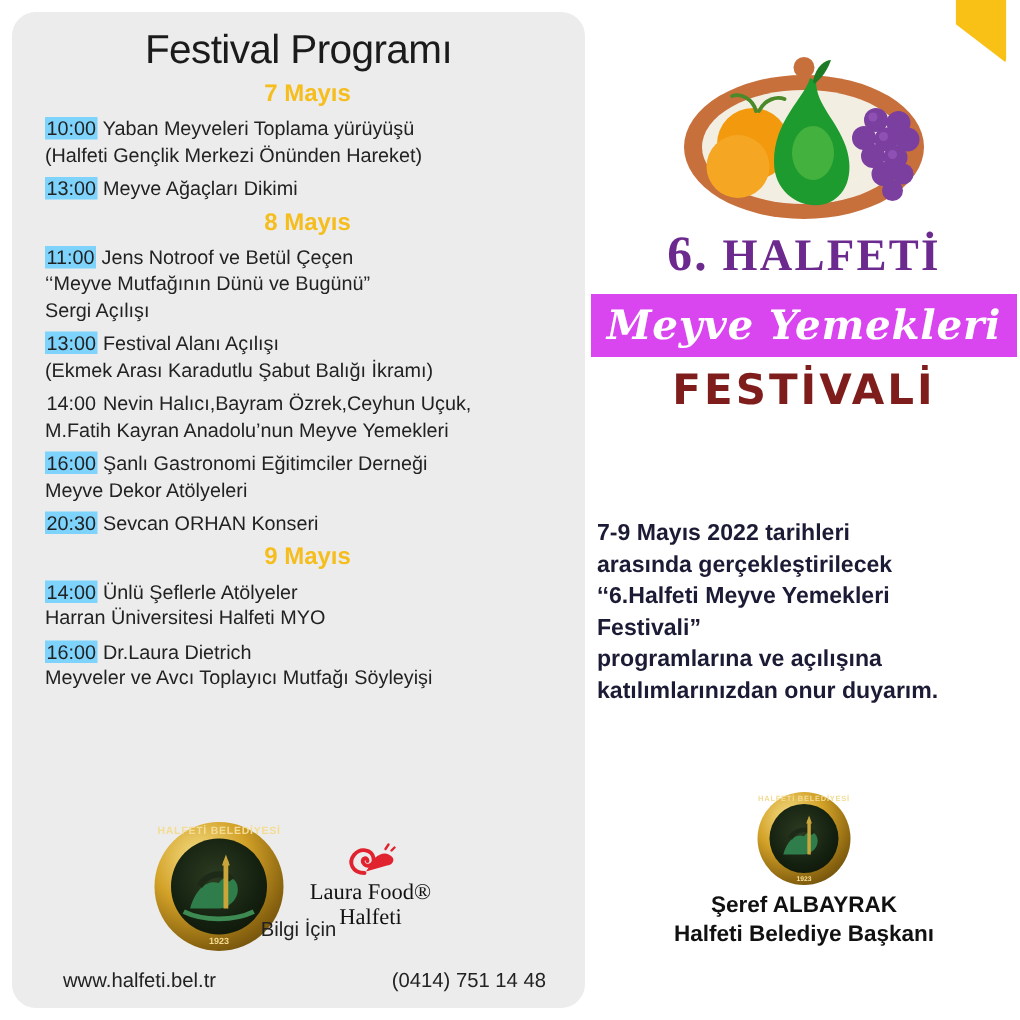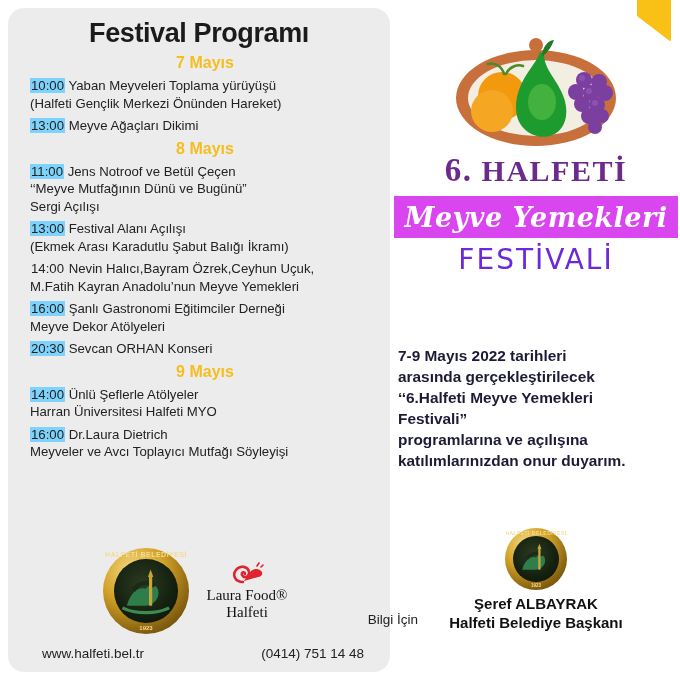--- a/index.html
+++ b/index.html
@@ -22,21 +22,21 @@
 
   
   #program-panel {
     position:absolute; left:8px; top:8px;
     width:382px; height:664px;
     background:#ECECEC;
     border-radius:16px;
   }
   #program-title {
     text-align:center;
-    font-size:27px; font-weight:bold;
+    font-size:27px; font-weight:normal;
     color:#1b1b1b;
     letter-spacing:-0.4px;
     padding-top:10px;
   }
   .day-heading {
     text-align:center;
     font-size:16px; font-weight:bold;
     color:#F5BE1E;
     margin:5px 0 5px 0;
   }
@@ -88,21 +88,21 @@
   #snail {
     width:34px; height:23px; margin:0 auto 2px auto; position:relative;
   }
   .slow-line {
     font-family:"Liberation Serif", serif;
     font-size:15px; color:#111; line-height:17px;
   }
 
   #bilgi-icin {
     position:absolute; left:0; top:604px; width:382px;
-    text-align:right; font-size:13.5px; color:#222;margin-left:28px;
+    text-align:center; font-size:13.5px; color:#222;
   }
   #contact-row {
     position:absolute; left:0; top:638px; width:382px;
     display:flex; justify-content:space-between;
     padding:0 26px 0 34px;
     font-size:13.5px; color:#222;
   }
 
   
   #right-col { position:absolute; left:392px; top:0; width:288px; height:680px; }
@@ -124,22 +124,22 @@
   }
   #banner-meyve span {
     font-family:"DejaVu Serif", serif;
     font-style:italic; font-weight:bold;
     font-size:27px; color:#ffffff; letter-spacing:0.5px;
   }
   #title-festivali {
     position:absolute; left:0; top:243px; width:288px;
     text-align:center;
     font-family:"DejaVu Sans", sans-serif;
-    font-weight:normal; font-size:28px;
-    color:#6d28d9; letter-spacing:2px;
+    font-weight:bold; font-size:28px;
+    color:#7f1d1d; letter-spacing:2px;
   }
 
   #invite-text {
     position:absolute; left:6px; top:345px; width:276px;
     text-align:left;
     font-size:15.4px; font-weight:bold;
     line-height:21px; color:#1C1B35;
   }
 
   #signature-seal { position:absolute; left:113px; top:528px; width:62px; height:62px; }

